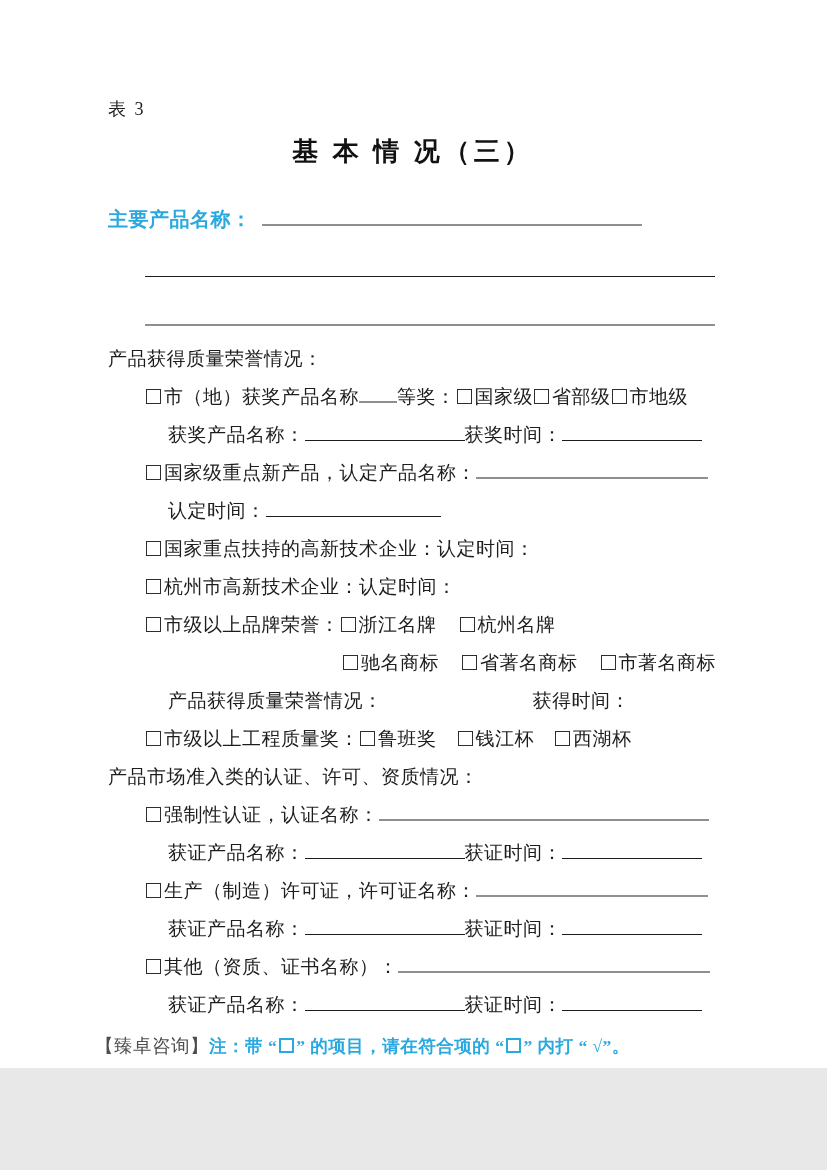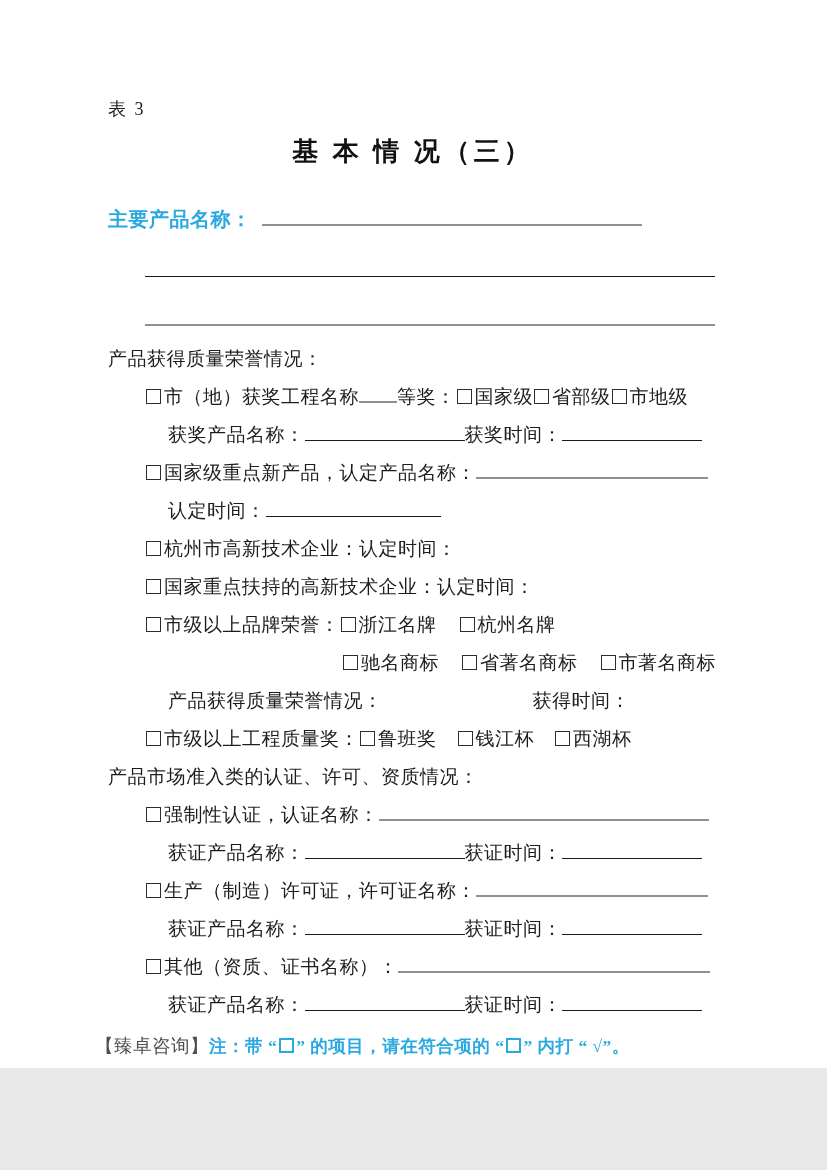--- a/index.html
+++ b/index.html
@@ -52,26 +52,26 @@
 <body>
 
 <div class="page">
   <div class="table-label">表 3</div>
   <div class="page-title">基 本 情 况（三）</div>
   <div class="doc-lines">
       <div class="line" style="margin-top: 0px;"><span class="txt accent main-label">主要产品名称：</span><span class="gap" style="width: 10px;"></span><span class="blank gray" style="width: 380px;"></span></div>
       <div class="line" style="margin-left: 37px; margin-top: 24px;"><span class="blank black" style="width: 570px;"></span></div>
       <div class="line" style="margin-left: 37px; margin-top: 22px;"><span class="blank gray" style="width: 570px;"></span></div>
       <div class="line" style="margin-top: 12px;"><span class="txt">产品获得质量荣誉情况：</span></div>
-      <div class="line" style="margin-left: 37px;"><span class="checkbox"></span><span class="txt">市（地）获奖工程名称</span><span class="blank gray" style="width: 38px;"></span><span class="txt">等奖：</span><span class="checkbox"></span><span class="txt">国家级</span><span class="checkbox"></span><span class="txt">省部级</span><span class="checkbox"></span><span class="txt">市地级</span></div>
+      <div class="line" style="margin-left: 37px;"><span class="checkbox"></span><span class="txt">市（地）获奖产品名称</span><span class="blank gray" style="width: 38px;"></span><span class="txt">等奖：</span><span class="checkbox"></span><span class="txt">国家级</span><span class="checkbox"></span><span class="txt">省部级</span><span class="checkbox"></span><span class="txt">市地级</span></div>
       <div class="line" style="margin-left: 60px;"><span class="txt">获奖产品名称：</span><span class="blank black" style="width: 160px;"></span><span class="txt">获奖时间：</span><span class="blank black" style="width: 140px;"></span></div>
       <div class="line" style="margin-left: 37px;"><span class="checkbox"></span><span class="txt">国家级重点新产品，认定产品名称：</span><span class="blank gray" style="width: 232px;"></span></div>
       <div class="line" style="margin-left: 60px;"><span class="txt">认定时间：</span><span class="blank black" style="width: 175px;"></span></div>
+      <div class="line" style="margin-left: 37px;"><span class="checkbox"></span><span class="txt">国家重点扶持的高新技术企业：认定时间：</span></div>
       <div class="line" style="margin-left: 37px;"><span class="checkbox"></span><span class="txt">杭州市高新技术企业：认定时间：</span></div>
-      <div class="line" style="margin-left: 37px;"><span class="checkbox"></span><span class="txt">国家重点扶持的高新技术企业：认定时间：</span></div>
       <div class="line" style="margin-left: 37px;"><span class="checkbox"></span><span class="txt">市级以上品牌荣誉：</span><span class="checkbox"></span><span class="txt">浙江名牌</span><span class="gap" style="width: 22px;"></span><span class="checkbox"></span><span class="txt">杭州名牌</span></div>
       <div class="line" style="margin-left: 234px;"><span class="checkbox"></span><span class="txt">驰名商标</span><span class="gap" style="width: 22px;"></span><span class="checkbox"></span><span class="txt">省著名商标</span><span class="gap" style="width: 22px;"></span><span class="checkbox"></span><span class="txt">市著名商标</span></div>
       <div class="line" style="margin-left: 60px;"><span class="txt">产品获得质量荣誉情况：</span><span class="gap" style="width: 150px;"></span><span class="txt">获得时间：</span></div>
       <div class="line" style="margin-left: 37px;"><span class="checkbox"></span><span class="txt">市级以上工程质量奖：</span><span class="checkbox"></span><span class="txt">鲁班奖</span><span class="gap" style="width: 20px;"></span><span class="checkbox"></span><span class="txt">钱江杯</span><span class="gap" style="width: 20px;"></span><span class="checkbox"></span><span class="txt">西湖杯</span></div>
       <div class="line"><span class="txt">产品市场准入类的认证、许可、资质情况：</span></div>
       <div class="line" style="margin-left: 37px;"><span class="checkbox"></span><span class="txt">强制性认证，认证名称：</span><span class="blank gray" style="width: 330px;"></span></div>
       <div class="line" style="margin-left: 60px;"><span class="txt">获证产品名称：</span><span class="blank black" style="width: 160px;"></span><span class="txt">获证时间：</span><span class="blank black" style="width: 140px;"></span></div>
       <div class="line" style="margin-left: 37px;"><span class="checkbox"></span><span class="txt">生产（制造）许可证，许可证名称：</span><span class="blank gray" style="width: 232px;"></span></div>
       <div class="line" style="margin-left: 60px;"><span class="txt">获证产品名称：</span><span class="blank black" style="width: 160px;"></span><span class="txt">获证时间：</span><span class="blank black" style="width: 140px;"></span></div>
       <div class="line" style="margin-left: 37px;"><span class="checkbox"></span><span class="txt">其他（资质、证书名称）：</span><span class="blank gray" style="width: 312px;"></span></div>

